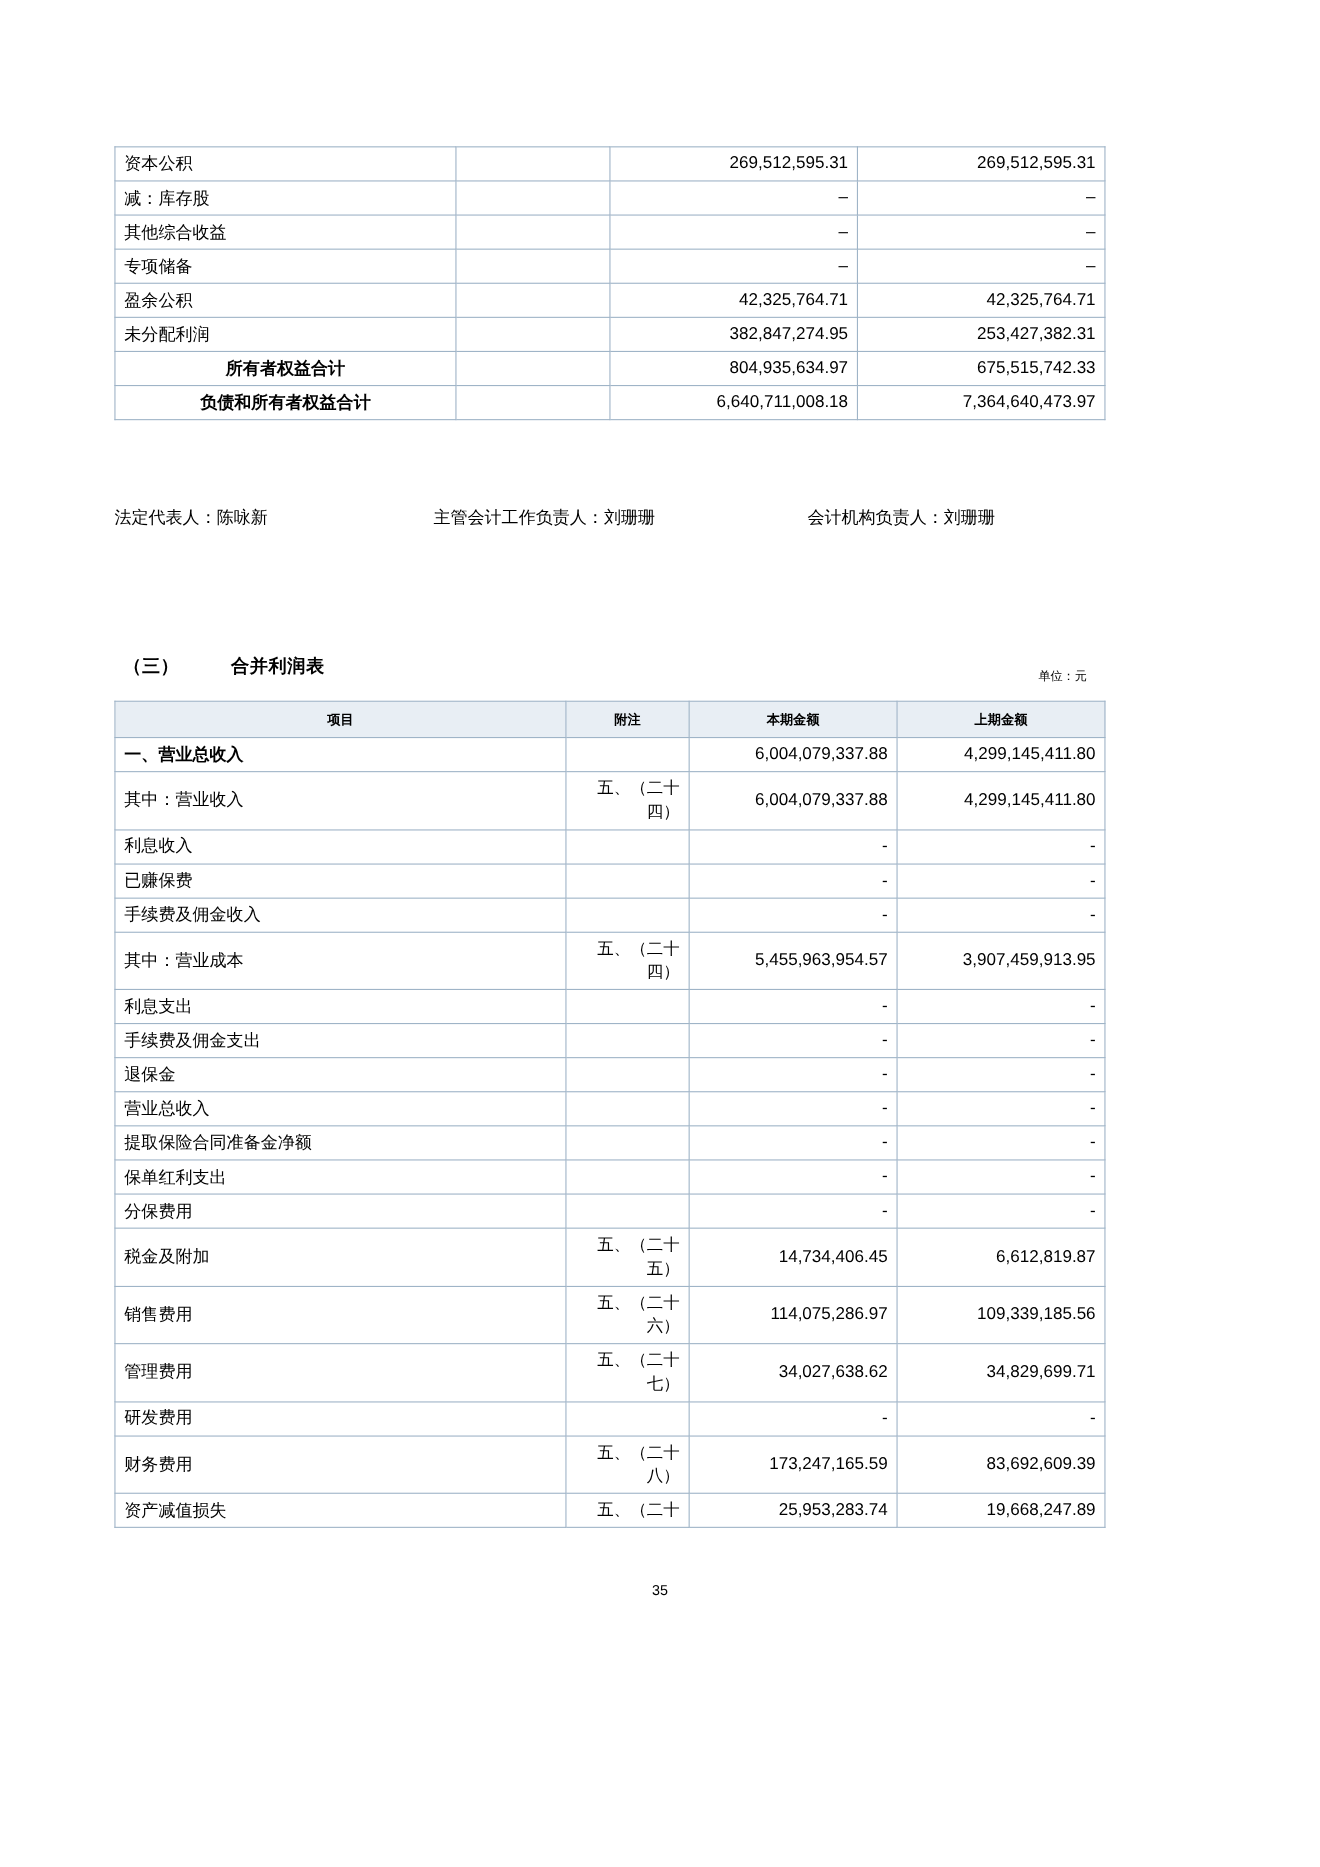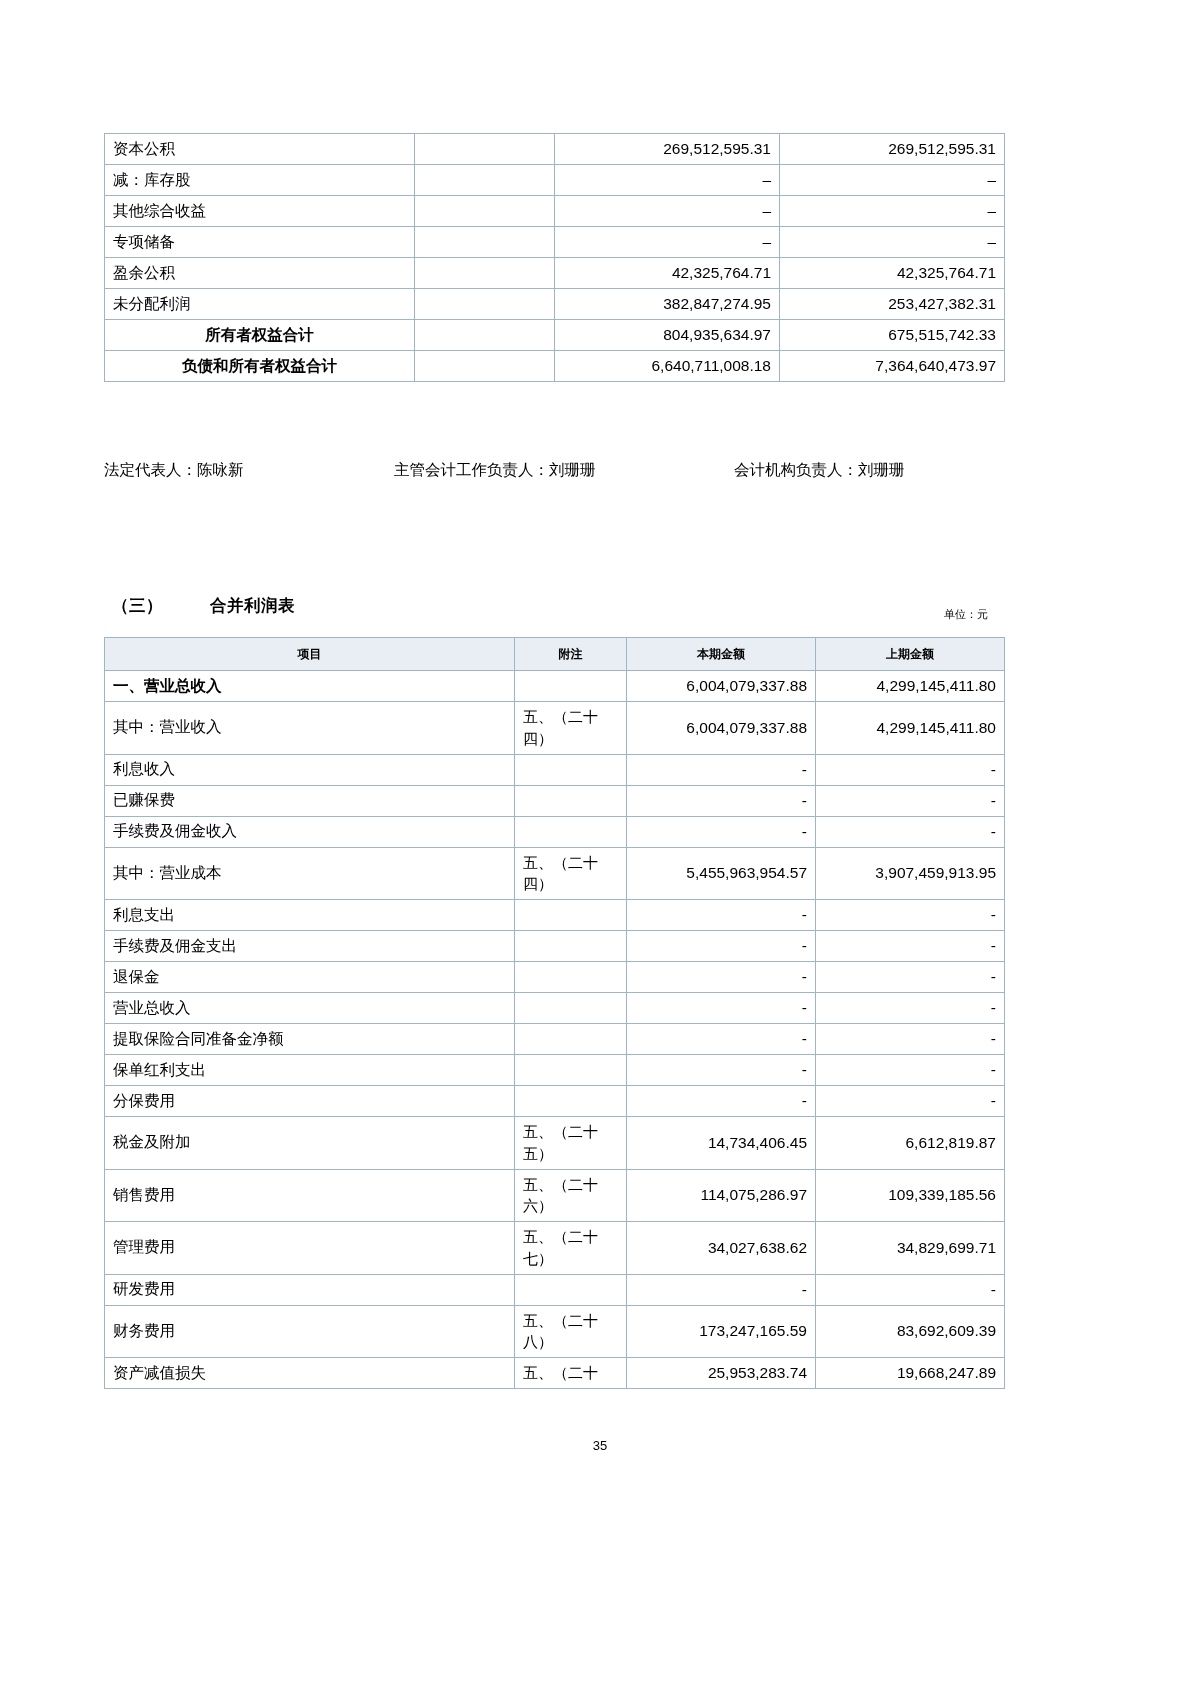--- a/index.html
+++ b/index.html
@@ -103,21 +103,21 @@
     text-align: center;
     height: 24px;
     font-size: 12px;
   }
   #is-table td { height: 22px; }
   #is-table .c-item { width: 410px; }
   #is-table .c-note { width: 112px; }
   #is-table .c-cur  { width: 189px; }
   #is-table .c-prev { width: 189px; }
   .notecell {
-    text-align: left;
+    text-align: right;
     font-size: 15px;
     line-height: 1.45;
   }
   .lvl1 { font-weight: bold; padding-left: 4px; }
   .lvl2 { padding-left: 4px; }
   .lvl3 { padding-left: 52px; }
   .tall td { height: 52px; }
 
   
   .page-num {

